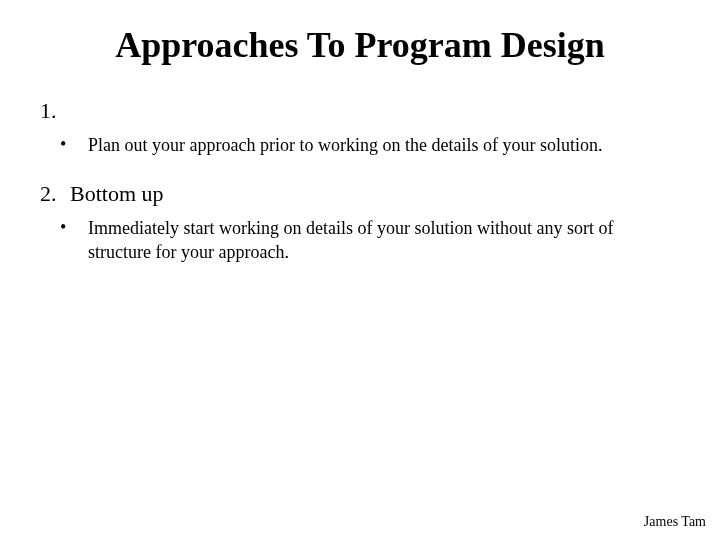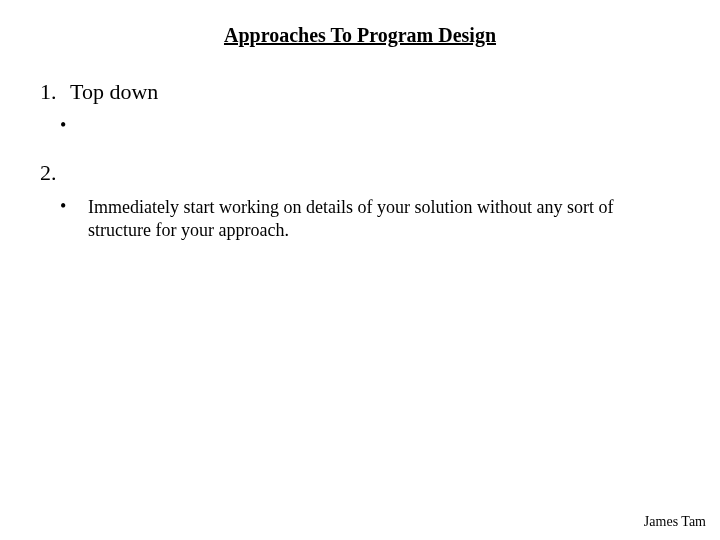--- a/index.html
+++ b/index.html
@@ -11,23 +11,22 @@
       width: 720px;
       height: 540px;
       background: #ffffff;
       font-family: "Times New Roman", Times, serif;
       color: #000000;
       position: relative;
       padding: 24px 40px;
     }
     .slide-title {
       text-align: center;
-      font-size: 20px;
+      font-size: 36px;
       font-weight: bold;
-      text-decoration: underline;
       margin-bottom: 32px;
     }
     .item {
       margin-bottom: 24px;
     }
     .item-header {
       display: flex;
       align-items: baseline;
       font-size: 22px;
       margin-bottom: 10px;
@@ -60,30 +59,31 @@
     }
   </style>
 </head>
 <body>
 
 <div class="slide-title">Approaches To Program Design</div>
 
 <div class="item">
   <div class="item-header">
     <span class="item-number">1.</span>
-    <span class="item-title">Top down</span>
   </div>
   <div class="bullet-row">
     <span class="bullet-marker">•</span>
+    <span class="bullet-text">Plan out your approach prior to working on the details of your solution.</span>
   </div>
 </div>
 
 <div class="item">
   <div class="item-header">
     <span class="item-number">2.</span>
+    <span class="item-title">Bottom up</span>
   </div>
   <div class="bullet-row">
     <span class="bullet-marker">•</span>
     <span class="bullet-text">Immediately start working on details of your solution without any sort of structure for your approach.</span>
   </div>
 </div>
 
 <div class="footer-credit">James Tam</div>
 
 </body></html>

